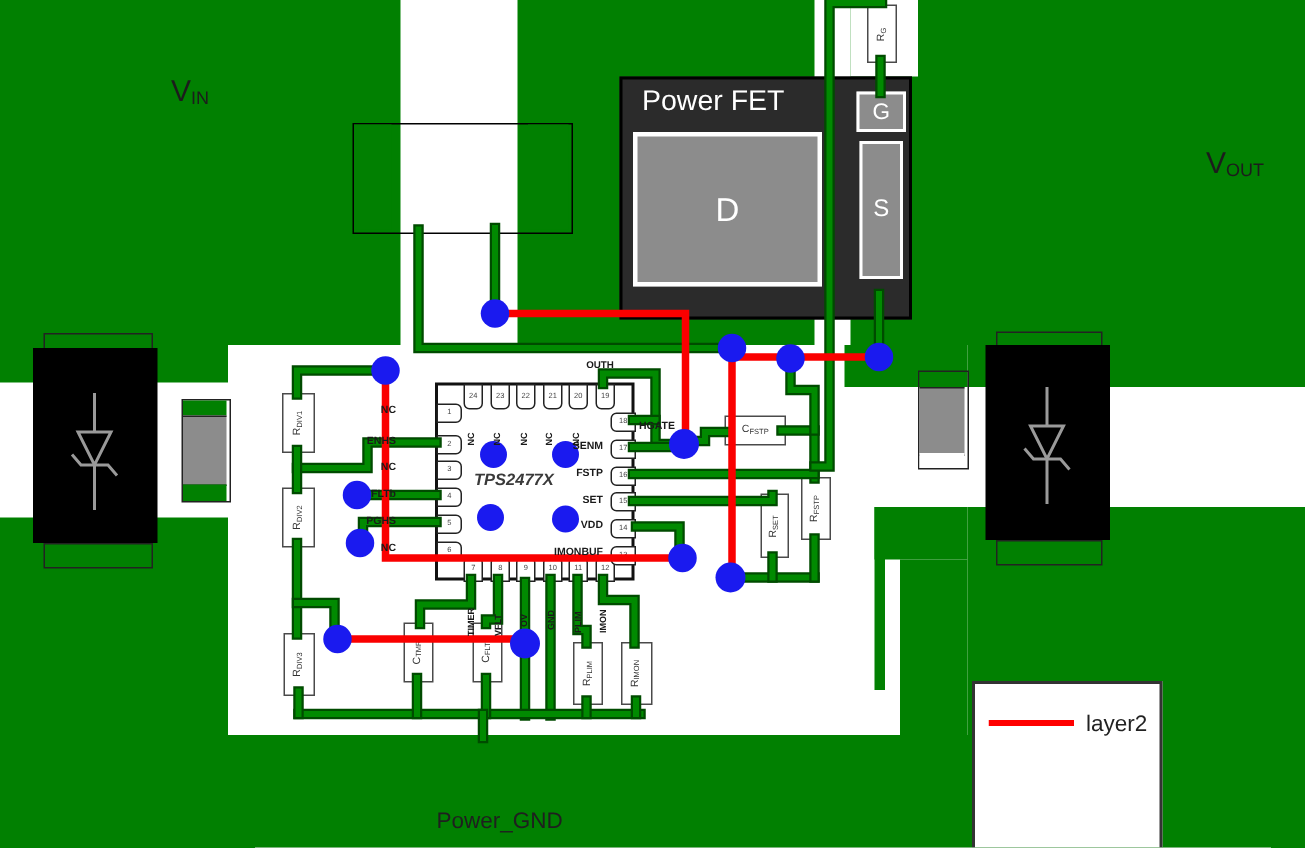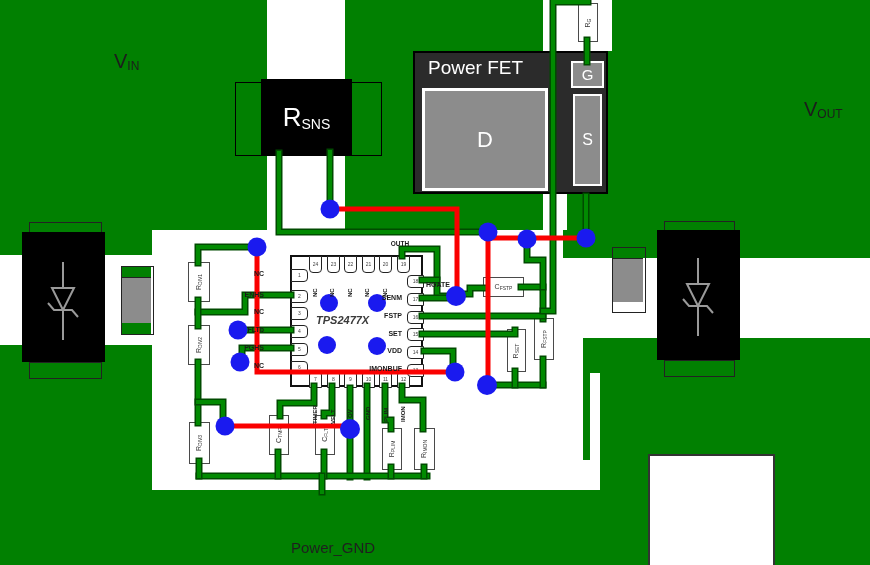--- a/index.html
+++ b/index.html
@@ -78,25 +78,22 @@
 
   <div class="abs" style="left:612px;top:247px;width:32px;height:64px;border:1px solid #222;">
     <div class="abs green" style="left:0;top:0;width:30px;height:10px;"></div>
     <div class="abs" style="left:0;top:10px;width:30px;height:44px;background:#8c8c8c;border-top:1px solid #222;border-bottom:1px solid #222;"></div>
     <div class="abs white" style="left:0;top:54px;width:30px;height:10px;"></div>
   </div>
 
   <div class="abs" style="left:235px;top:82px;width:145px;height:72px;border:1px solid #000;"></div>
   <div class="abs green" style="left:236px;top:83px;width:25px;height:70px;"></div>
   <div class="abs green" style="left:352px;top:83px;width:27px;height:70px;"></div>
-  <div class="abs" style="left:261px;top:79px;width:91px;height:77px;background:#000;color:#fff;display:flex;align-items:center;justify-content:center;">
-    <span style="font-size:26px;"><span>R</span><span style="font-size:14px;vertical-align:-3px;">SNS</span></span>
-  </div>
-
-  <div class="abs" style="left:413px;top:51px;width:195px;height:143px;background:#2b2b2b;border:2px solid #000;box-sizing:border-box;">
+
+  <div class="abs" style="left:413px;top:51px;width:195px;height:162px;background:#2b2b2b;border:2px solid #000;box-sizing:border-box;">
     <span class="abs" style="left:13px;top:4px;color:#fff;font-size:19px;">Power FET</span>
     <div class="abs fetpad" style="left:7px;top:35px;width:120px;height:97px;border:3px solid #fff;font-size:22px;">
       <span>D</span>
     </div>
     <div class="abs fetpad" style="left:156px;top:8px;width:29px;height:23px;border:2px solid #fff;font-size:15px;">
       <span>G</span>
     </div>
     <div class="abs fetpad" style="left:158px;top:41px;width:25px;height:88px;border:2px solid #fff;font-size:16px;">
       <span>S</span>
     </div>
@@ -211,20 +208,28 @@
       <span>15</span>
     </div>
   <div class="pin pr" style="left:407px;top:346px;">
       <span>14</span>
     </div>
   <div class="pin pr" style="left:407px;top:364px;">
       <span>13</span>
     </div>
 
   <div id="legend" class="abs" style="left:648px;top:454px;width:123px;height:104px;padding-top:10px;box-sizing:content-box;">
+    <div class="legrow">
+      <span class="legsw">
+          <svg width="57" height="6">
+            <rect x="0" y="1" width="57" height="4" fill="#ff0000"></rect>
+          </svg>
+        </span>
+      <span class="leglab">layer2</span>
+    </div>
   </div>
 
   <svg class="overlay" width="870" height="565">
     <g>
       <polyline class="tgo" points="279,153 279,232 484,232"></polyline>
         <polyline class="tg" points="279,153 279,232 484,232"></polyline>
       <polyline class="tgo" points="330,152 330,207"></polyline>
         <polyline class="tg" points="330,152 330,207"></polyline>
       <polyline class="tgo" points="291,295 245,295 245,312 198,312"></polyline>
         <polyline class="tg" points="291,295 245,295 245,312 198,312"></polyline>

